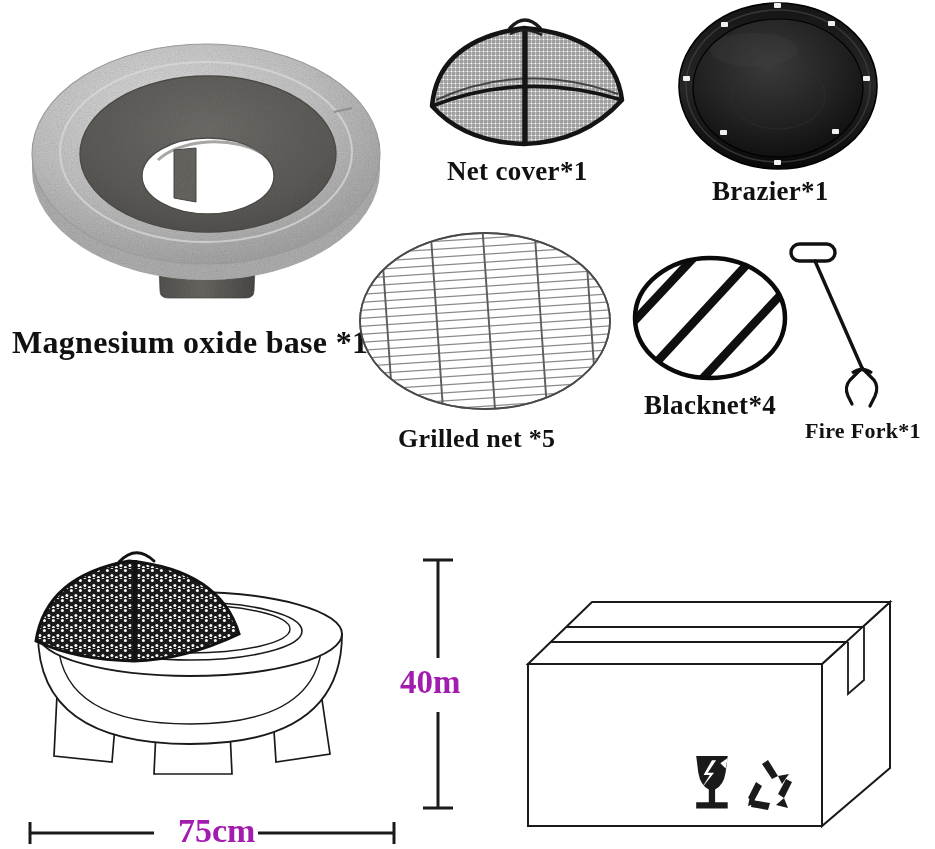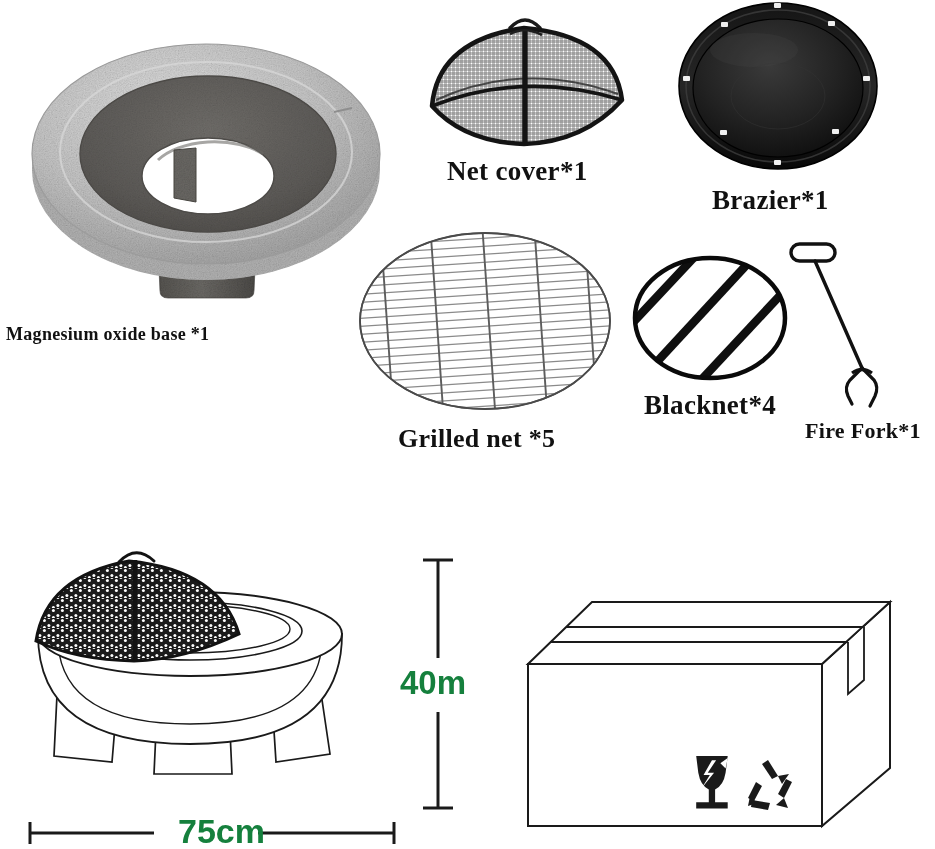--- a/index.html
+++ b/index.html
@@ -24,23 +24,23 @@
   .label {
     position: absolute;
     font-family: "Liberation Serif", "DejaVu Serif", serif;
     font-weight: bold;
     color: #111111;
     white-space: nowrap;
     letter-spacing: 0.3px;
   }
   .dim-label {
     position: absolute;
-    font-family: Liberation Sans, sans-serif;
+    font-family: Liberation Serif, serif;
     font-weight: bold;
-    color: #15803d;
+    color: #a21caf;
     white-space: nowrap;
   }
   svg { display: block; overflow: visible; }
 </style>
 </head>
 <body>
 
 <div id="sheet">
 
   <div class="part" style="left:8px; top:2px; width:400px; height:320px;">
@@ -92,21 +92,21 @@
 
       <path d="M134 174 A66 38 0 0 0 266 174 A66 38 0 0 0 134 174 Z" fill="none"></path>
       <path d="M150 158 A66 38 0 0 1 255 152" fill="none" stroke="#6d6b67" stroke-width="3" opacity="0.6"></path>
 
       <path d="M166 148 L166 196 L188 200 L188 146 Z" fill="#6a6864" filter="url(#speckle1)"></path>
       <path d="M166 148 L166 196 L188 200 L188 146 Z" fill="none" stroke="#46443f" stroke-width="1"></path>
 
       <path d="M326 110 L344 106" stroke="#8e8e8e" stroke-width="2" fill="none"></path>
     </svg>
   </div>
-  <div class="label" style="left:6px; top:324px; font-size:18px;">Magnesium oxide base *1</div>
+  <div class="label" style="left:12px; top:324px; font-size:32px;">Magnesium oxide base *1</div>
 
   <div class="part" style="left:424px; top:4px; width:205px; height:152px;">
     <svg width="205" height="152" viewBox="0 0 205 152">
       <defs>
         <pattern id="meshFine" width="4" height="4" patternUnits="userSpaceOnUse">
           <rect width="4" height="4" fill="#ffffff"></rect>
           <path d="M0 0 H4 M0 2 H4" stroke="#6f6f6f" stroke-width="0.85"></path>
           <path d="M0 0 V4 M2 0 V4" stroke="#6f6f6f" stroke-width="0.85"></path>
         </pattern>
         <clipPath id="domeClip">
@@ -163,21 +163,21 @@
         <rect x="152" y="21" width="7" height="5" rx="1" fill="#f0f0f0"></rect>
         <rect x="187" y="76" width="7" height="5" rx="1" fill="#f0f0f0"></rect>
         <rect x="156" y="129" width="7" height="5" rx="1" fill="#f0f0f0"></rect>
         <rect x="98" y="160" width="7" height="5" rx="1" fill="#f0f0f0"></rect>
         <rect x="44" y="130" width="7" height="5" rx="1" fill="#f0f0f0"></rect>
         <rect x="7" y="76" width="7" height="5" rx="1" fill="#f0f0f0"></rect>
         <rect x="45" y="22" width="7" height="5" rx="1" fill="#f0f0f0"></rect>
       </g>
     </svg>
   </div>
-  <div class="label" style="left:712px; top:185px; font-size:27px;">Brazier*1</div>
+  <div class="label" style="left:712px; top:176px; font-size:27px;">Brazier*1</div>
 
   <div class="part" style="left:355px; top:228px; width:265px; height:190px;">
     <svg width="265" height="190" viewBox="0 0 265 190">
       <defs>
         <clipPath id="grillClip">
           <ellipse cx="130" cy="93" rx="125" ry="88"></ellipse>
         </clipPath>
       </defs>
       <ellipse cx="130" cy="93" rx="125" ry="88" fill="#ffffff" stroke="#4f4f4f" stroke-width="1.6"></ellipse>
       <g clip-path="url(#grillClip)">

